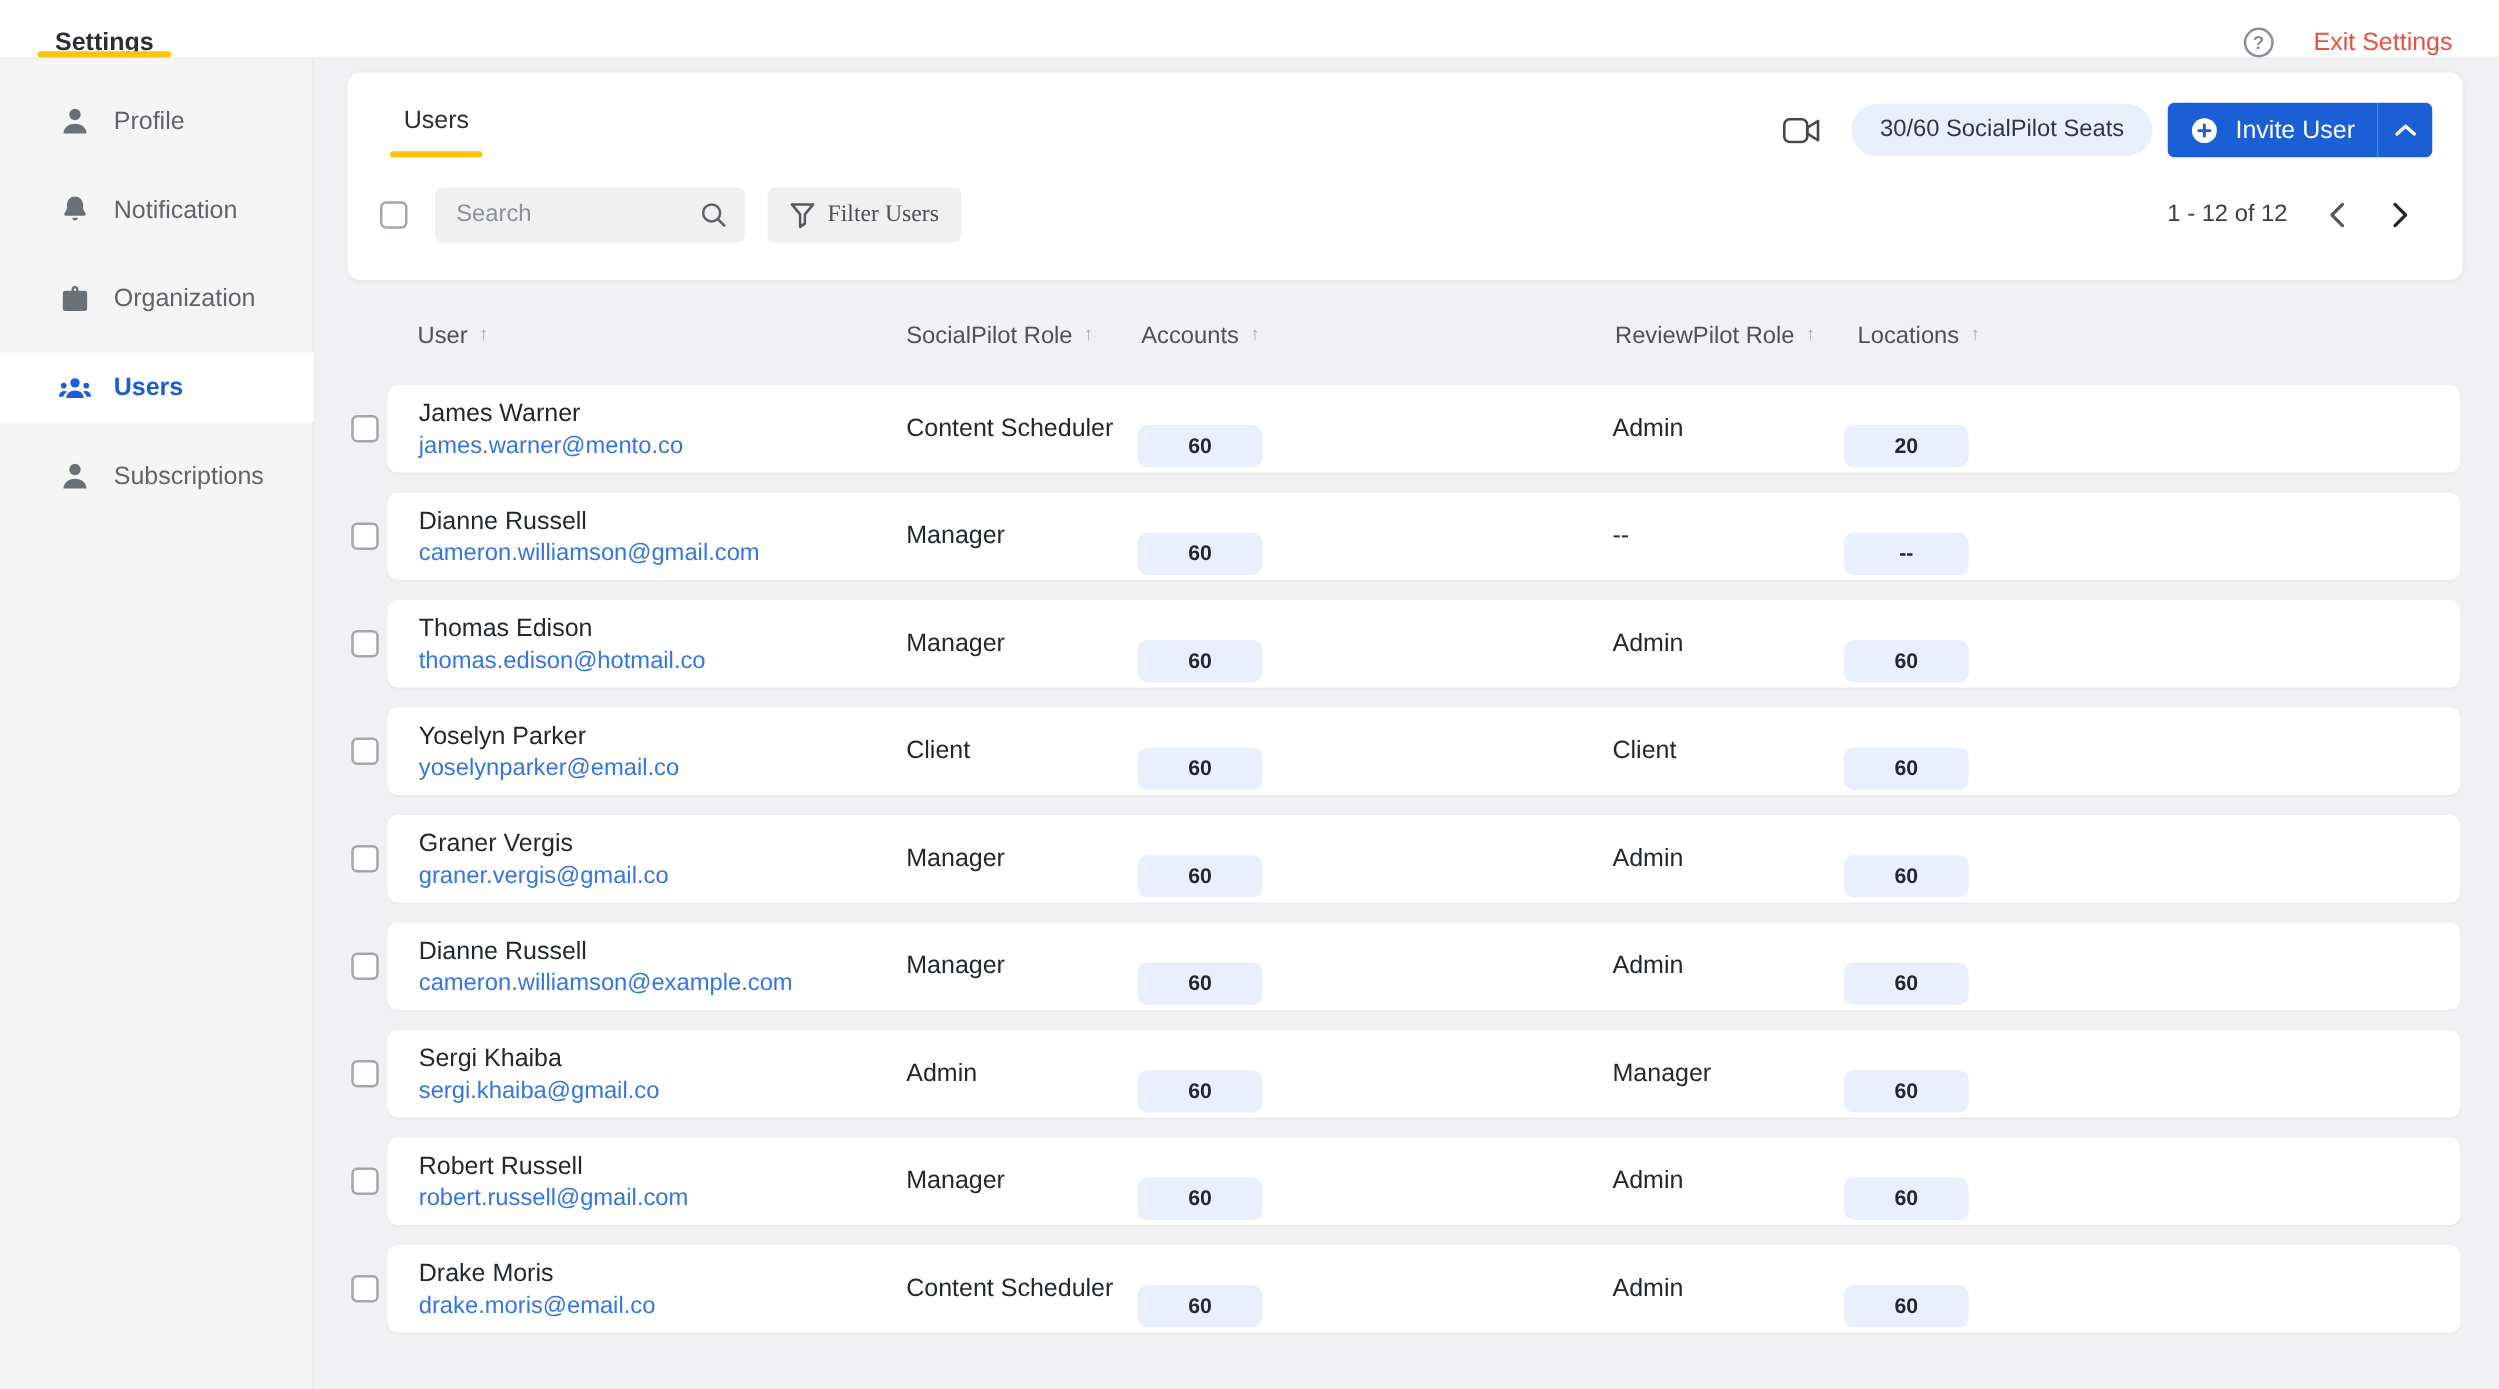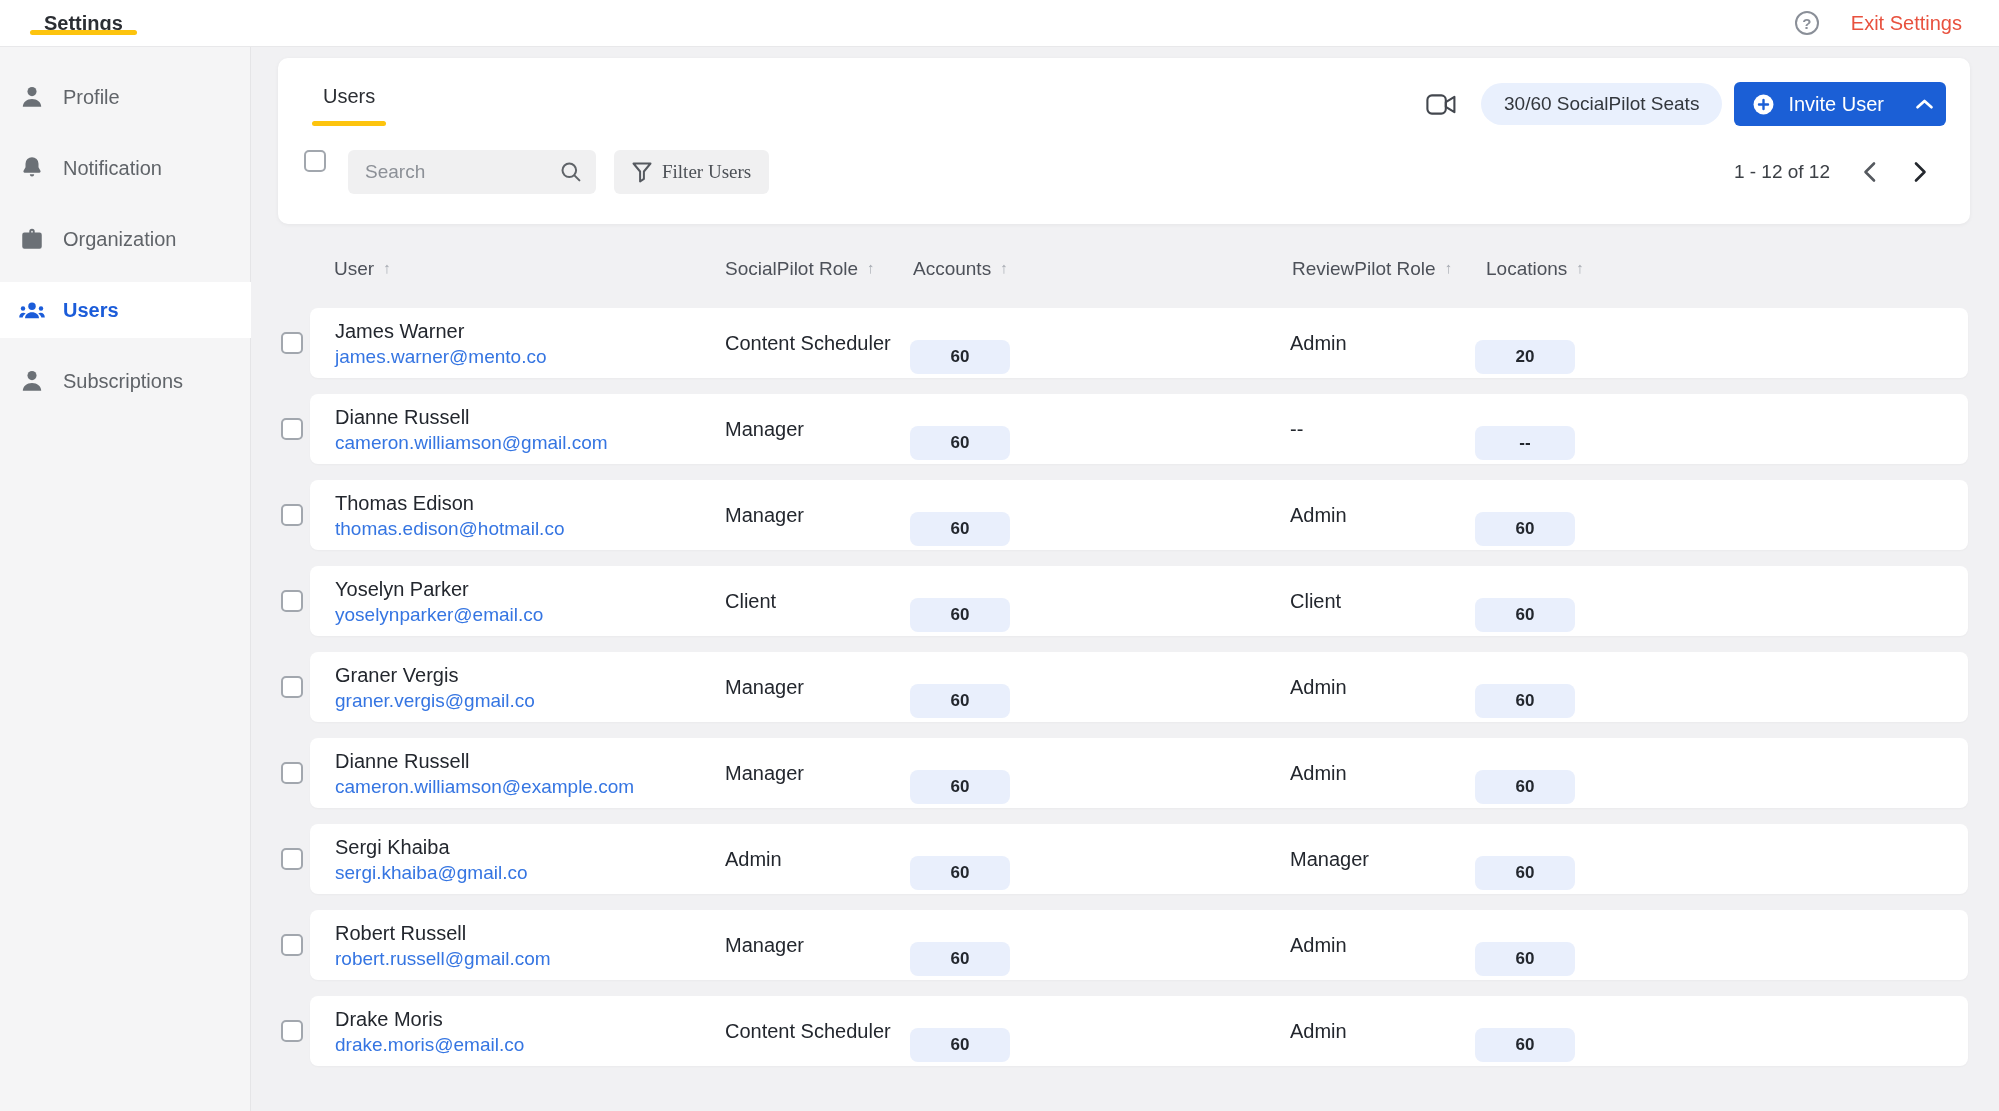--- a/index.html
+++ b/index.html
@@ -1,38 +1,38 @@
 <!DOCTYPE html>
 <html><head>
 <meta charset="utf-8">
 <style>
   * { margin:0; padding:0; box-sizing:border-box; }
   html,body { width:1999px; height:1111px; overflow:hidden; background:#f1f1f3;
     font-family:"Liberation Sans", sans-serif; color:#26292f; }
 
   
   .topbar { height:47px; background:#fff; border-bottom:1px solid #e8e8ea;
-    display:flex; align-items:center; justify-content:space-between;
+    display:flex; align-items:flex-end; justify-content:space-between;
     padding:0 37px 0 30px; }
   .settings-tab { position:relative; display:flex; align-items:center;
     padding:0 14px; font-size:20px; font-weight:600; color:#2b2e33; cursor:pointer; }
   .settings-tab::after { content:""; position:absolute; left:0; right:0; bottom:0;
     height:5px; border-radius:3px; background:#fdc40e; }
   .topbar-right { display:flex; align-items:center; gap:32px; }
   .help-icon { width:24px; height:24px; border:2px solid #8a8f98; border-radius:50%;
     color:#8a8f98; font-size:15px; font-weight:700; display:flex; align-items:center;
     justify-content:center; cursor:pointer; }
   .exit-link { color:#e8513e; font-size:20px; cursor:pointer; text-decoration:none; }
 
   
   .app { display:flex; height:1064px; }
   .sidebar { width:251px; background:#f5f5f6; border-right:1px solid #e5e5e7;
     padding-top:22px; flex-shrink:0; }
   .side-item { height:56px; margin-bottom:15px; display:flex; align-items:center;
-    gap:18px; padding-left:19px; font-size:20px; color:#606469; cursor:pointer; }
+    gap:18px; padding-left:47px; font-size:20px; color:#606469; cursor:pointer; }
   .side-item svg { width:26px; height:26px; fill:#6b7076; flex-shrink:0; }
   .side-item.active { background:#fff; color:#1b5cd9; font-weight:700;
     width:calc(100% + 1px); }
   .side-item.active svg { fill:#1b5cd9; }
 
   .main { flex:1; padding:11px 29px 0 27px; }
 
   
   .card-top { background:#fff; border-radius:10px; height:166px;
     box-shadow:0 1px 4px rgba(0,0,0,.05); padding:0 24px 0 26px;
@@ -48,21 +48,21 @@
     font-size:19px; display:flex; align-items:center; padding:0 23px; }
   .invite-btn { display:flex; height:44px; border-radius:6px; overflow:hidden;
     margin-left:-12px; }
   .invite-main { display:flex; align-items:center; gap:13px; background:#1b5fd6;
     color:#fff; font-size:20px; padding:0 18px; cursor:pointer; border:none; }
   .invite-caret { width:44px; background:#1b5fd6; border-left:1px solid rgba(255,255,255,.5);
     display:flex; align-items:center; justify-content:center; cursor:pointer; border-style:none; }
 
   .rowB { margin-top:24px; height:44px; display:flex; justify-content:space-between;
     align-items:center; }
-  .rowB-left { display:flex; align-items:flex-start; }
+  .rowB-left { display:flex; align-items:center; }
   .checkbox { width:22px; height:22px; background:#fff; border:2px solid #a2a7ae;
     border-radius:5px; cursor:pointer; flex-shrink:0; }
   .search-wrap { position:relative; margin-left:22px; }
   .search-input { width:248px; height:44px; background:#f0f0f1; border:none;
     border-radius:6px; padding:0 46px 0 17px; font-size:19px; color:#2b2e33;
     font-family:"Liberation Sans", sans-serif; outline:none; }
   .search-input::placeholder { color:#8c9097; }
   .search-icon { position:absolute; right:14px; top:11px; color:#5f6368; pointer-events:none; }
   .filter-btn { margin-left:18px; height:44px; background:#f0f0f1; border:none;
     border-radius:6px; display:flex; align-items:center; gap:10px; padding:0 18px;

